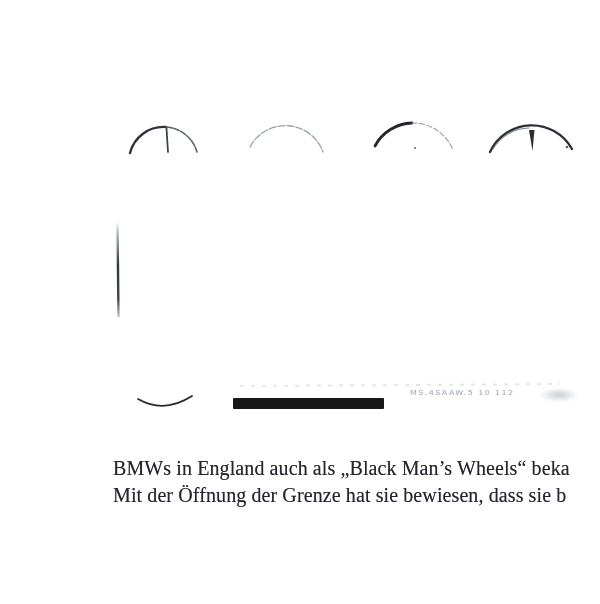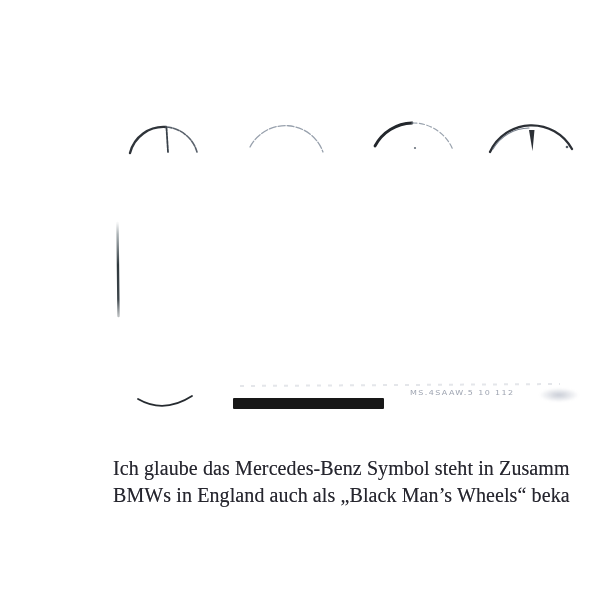--- a/index.html
+++ b/index.html
@@ -114,19 +114,19 @@
     <path d="M240 386 L560 384" fill="none" stroke="rgba(130,140,160,0.22)" stroke-width="2" stroke-dasharray="4 7"></path>
 
     <rect x="233" y="398" width="151" height="11" rx="1" fill="#181818"></rect>
   </svg>
 
   <div class="stamp">MS.4SAAW.5 10 112</div>
 
   <div class="scan-smudge"></div>
 
   <div class="paragraph">
-    <div class="pline">Ich glaube das Mercedes-Benz Symbol steht in Zusamm</div>
     <div class="pline">BMWs in England auch als „Black Man’s Wheels“ beka</div>
+    <div class="pline">Mit der Öffnung der Grenze hat sie bewiesen, dass sie b</div>
   </div>
 
   <div class="clipped-fragments"></div>
 
 </div>
 
 </body></html>

